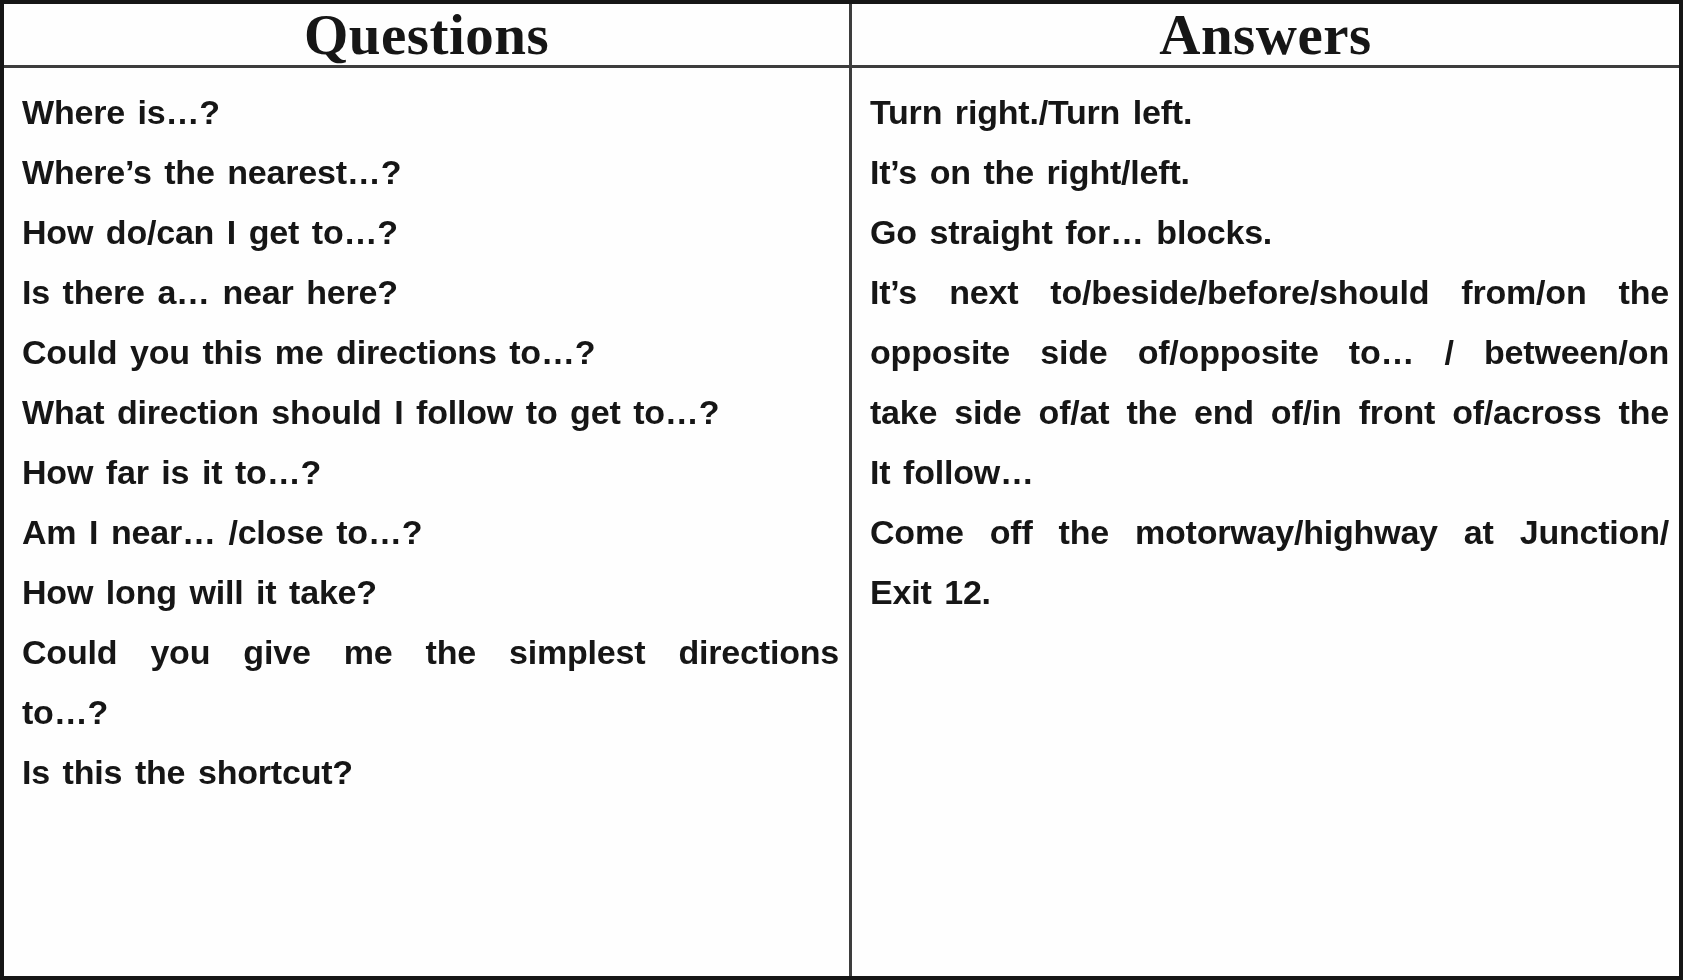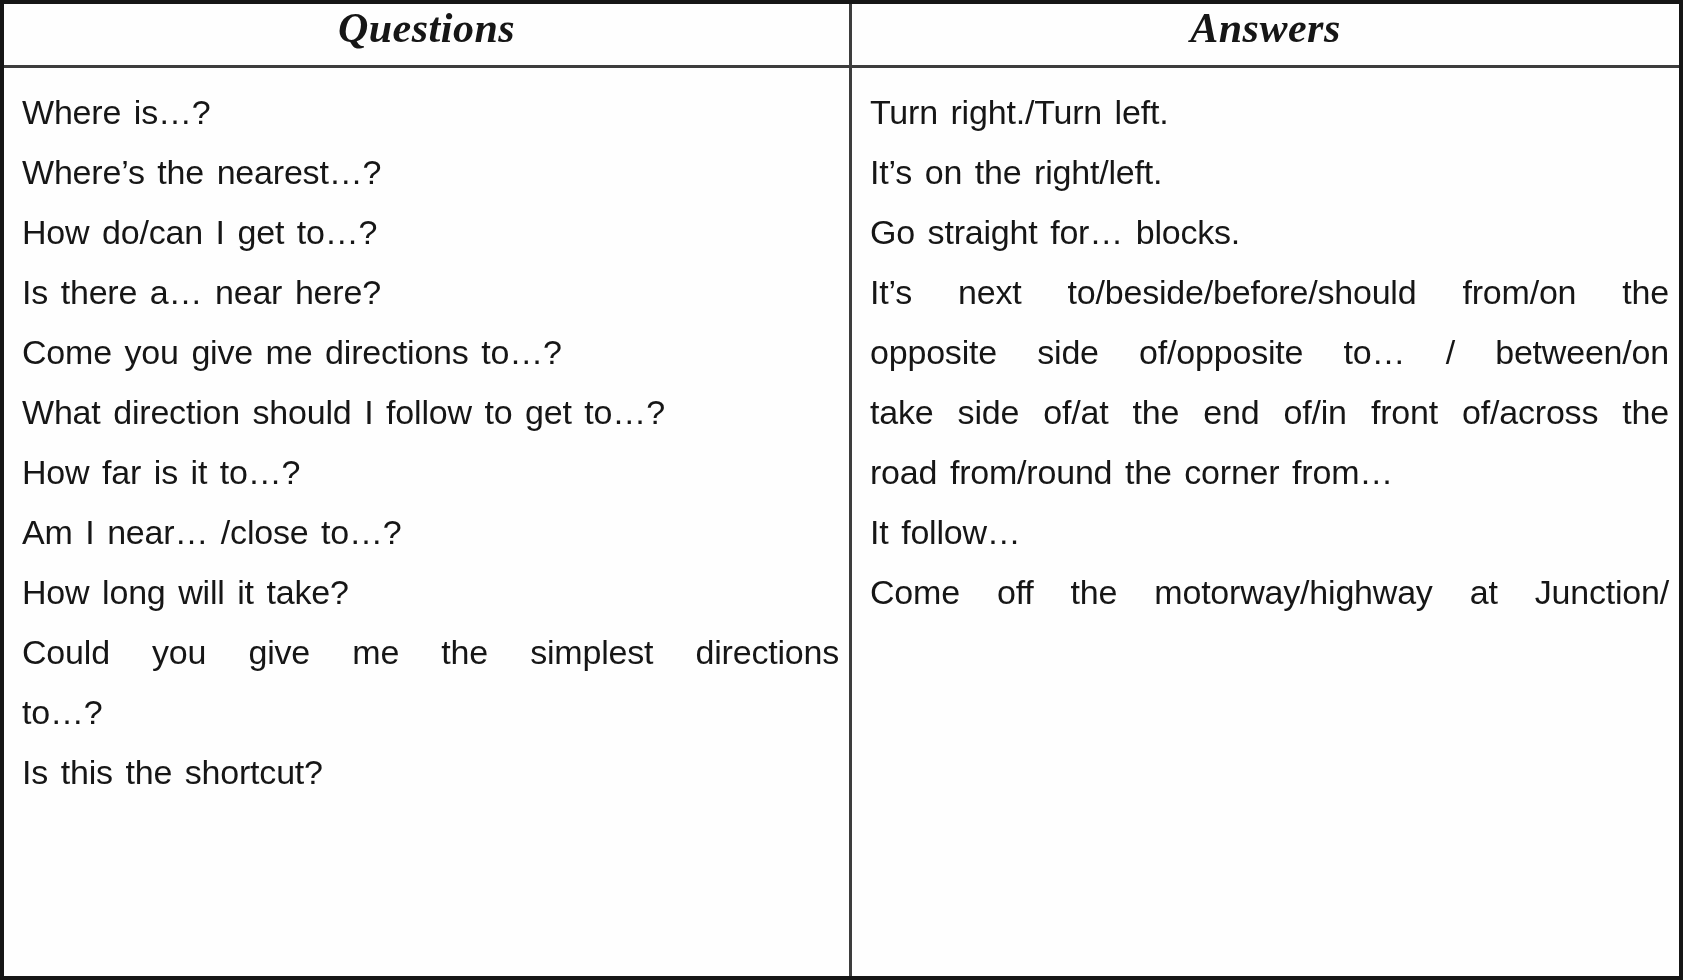--- a/index.html
+++ b/index.html
@@ -22,39 +22,39 @@
     height: 980px;
     box-sizing: border-box;
     border: 4px solid #161616;
     background: #fefefe;
     display: grid;
     grid-template-columns: 848px 1fr;
     grid-template-rows: 64px 1fr;
   }
   .hcell {
     display: flex;
+    align-items: center;
     justify-content: center;
     font-family: "Liberation Serif", serif;
     font-weight: bold;
-    font-size: 42px;
+    font-size: 57px;
     border-bottom: 3px solid #3d3d3d;
     letter-spacing: 0.5px;
-    font-style: italic;
   }
   .col-left {
     border-right: 3px solid #3d3d3d;
   }
   .bcell {
     box-sizing: border-box;
     padding: 14px 10px 0 18px;
     font-size: 34px;
     line-height: 60px;
     word-spacing: 0.10em;
     letter-spacing: -0.2px;
-    font-weight: 400;
+    font-weight: 700;
   }
   .line {
     text-align: left;
     white-space: normal;
   }
   .line.just {
     text-align: justify;
     text-align-last: justify;
   }
 </style>
@@ -69,35 +69,35 @@
 
   <div class="hcell">
     <span>Answers</span>
   </div>
 
   <div class="bcell col-left">
     <div class="line">Where is…?</div>
     <div class="line">Where’s the nearest…?</div>
     <div class="line">How do/can I get to…?</div>
     <div class="line">Is there a… near here?</div>
-    <div class="line">Come you give me directions to…?</div>
+    <div class="line">Could you this me directions to…?</div>
     <div class="line">What direction should I follow to get to…?</div>
     <div class="line">How far is it to…?</div>
     <div class="line">Am I near… /close to…?</div>
     <div class="line">How long will it take?</div>
     <div class="line just">Could you give me the simplest directions</div>
     <div class="line">to…?</div>
     <div class="line">Is this the shortcut?</div>
   </div>
 
   <div class="bcell">
     <div class="line">Turn right./Turn left.</div>
     <div class="line">It’s on the right/left.</div>
     <div class="line">Go straight for… blocks.</div>
     <div class="line just">It’s next to/beside/before/should from/on the</div>
     <div class="line just">opposite side of/opposite to… / between/on</div>
     <div class="line just">take side of/at the end of/in front of/across the</div>
-    <div class="line">road from/round the corner from…</div>
     <div class="line">It follow…</div>
     <div class="line just">Come off the motorway/highway at Junction/</div>
+    <div class="line">Exit 12.</div>
   </div>
 
 </div>
 
 </body></html>

